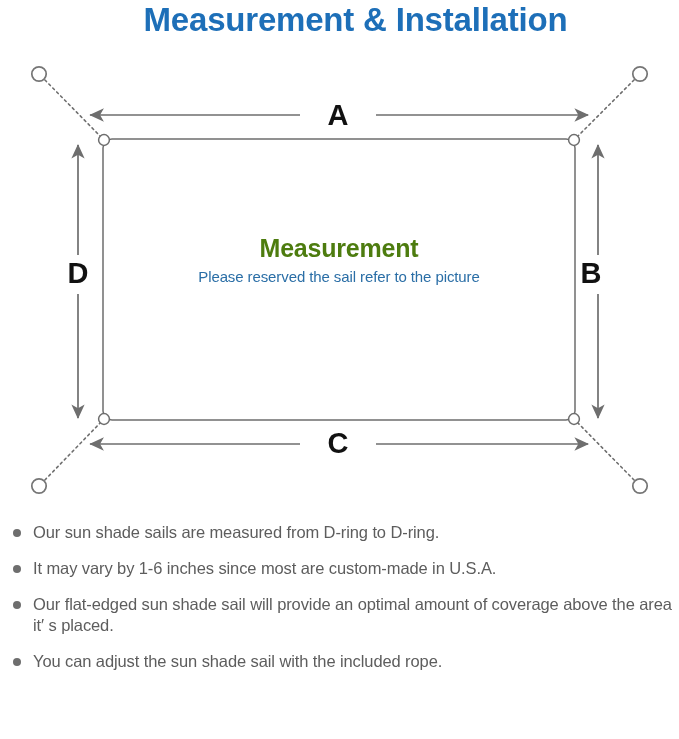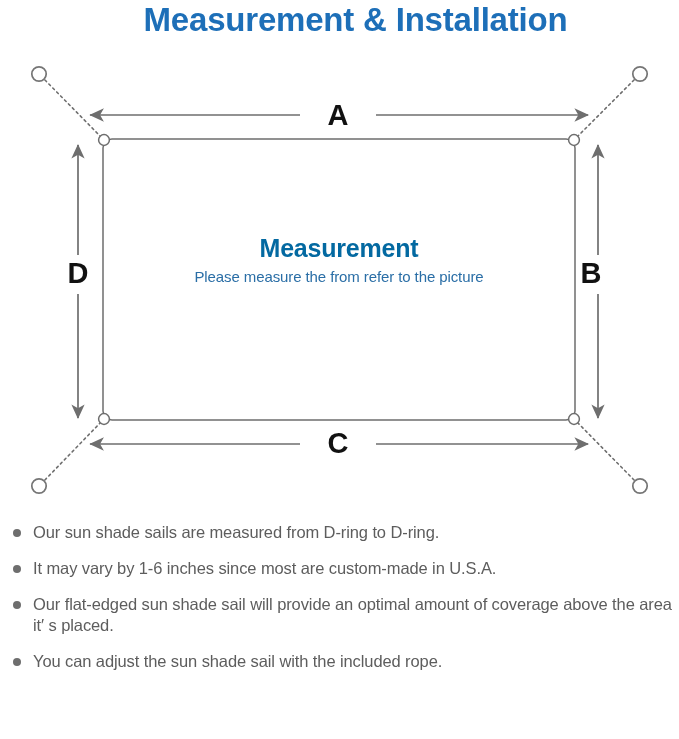--- a/index.html
+++ b/index.html
@@ -63,21 +63,21 @@
   #sail-text {
     position: absolute;
     left: 103px;
     top: 185px;
     width: 472px;
     text-align: center;
   }
   #sail-title {
     font-size: 25px;
     font-weight: bold;
-    color: #0369a1;
+    color: #4d7c0f;
     line-height: 30px;
     letter-spacing: -0.2px;
   }
   #sail-subtitle {
     font-size: 15px;
     color: #2a6ea6;
     line-height: 22px;
     margin-top: 3px;
     letter-spacing: -0.1px;
   }
@@ -164,21 +164,21 @@
     </g>
   </svg>
 
   <div class="dim-label" id="dim-a">A</div>
   <div class="dim-label" id="dim-b">B</div>
   <div class="dim-label" id="dim-c">C</div>
   <div class="dim-label" id="dim-d">D</div>
 
   <div id="sail-text">
     <div id="sail-title">Measurement</div>
-    <div id="sail-subtitle">Please measure the from refer to the picture</div>
+    <div id="sail-subtitle">Please reserved the sail refer to the picture</div>
   </div>
 </div>
 
 <div id="notes">
   <div class="note-item">
     <span class="note-bullet"></span>
     <span>Our sun shade sails are measured from D-ring to D-ring.</span>
   </div>
   <div class="note-item">
     <span class="note-bullet"></span>

